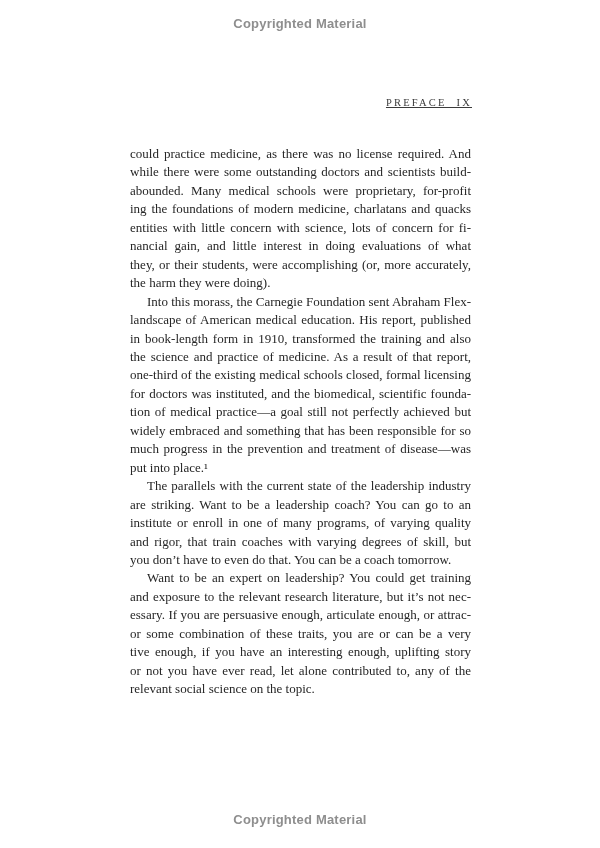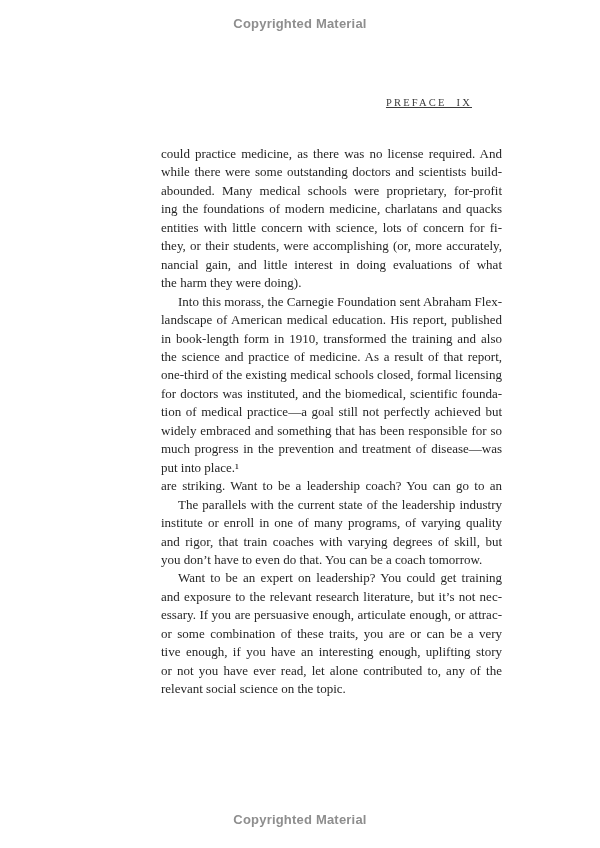--- a/index.html
+++ b/index.html
@@ -40,21 +40,20 @@
     text-decoration: underline;
   }
   .body-text {
     position: absolute;
     top: 145px;
     left: 130px;
     width: 341px;
     font-size: 13px;
     line-height: 18.45px;
     color: var(--body-color, #262626);
-    margin-left: 31px;
   }
   .paragraph { margin: 0; padding: 0; }
   .line {
     text-align: justify;
     text-align-last: justify;
     white-space: normal;
   }
   .line.indent { padding-left: 17px; }
   .line.last {
     text-align-last: left;
@@ -68,39 +67,39 @@
 
   <div class="running-header">PREFACE IX</div>
 
   <div class="body-text">
       <div class="paragraph">
         <div class="line">could practice medicine, as there was no license required. And</div>
         <div class="line">while there were some outstanding doctors and scientists build-</div>
         <div class="line">abounded. Many medical schools were proprietary, for-profit</div>
         <div class="line">ing the foundations of modern medicine, charlatans and quacks</div>
         <div class="line">entities with little concern with science, lots of concern for fi-</div>
+        <div class="line">nancial gain, and little interest in doing evaluations of what</div>
         <div class="line">they, or their students, were accomplishing (or, more accurately,</div>
-        <div class="line">nancial gain, and little interest in doing evaluations of what</div>
         <div class="line last">the harm they were doing).</div>
       </div>
       <div class="paragraph">
         <div class="line indent">Into this morass, the Carnegie Foundation sent Abraham Flex-</div>
         <div class="line">landscape of American medical education. His report, published</div>
         <div class="line">in book-length form in 1910, transformed the training and also</div>
         <div class="line">the science and practice of medicine. As a result of that report,</div>
         <div class="line">one-third of the existing medical schools closed, formal licensing</div>
         <div class="line">for doctors was instituted, and the biomedical, scientific founda-</div>
         <div class="line">tion of medical practice—a goal still not perfectly achieved but</div>
         <div class="line">widely embraced and something that has been responsible for so</div>
         <div class="line">much progress in the prevention and treatment of disease—was</div>
         <div class="line last">put into place.¹</div>
       </div>
       <div class="paragraph">
+        <div class="line indent">The parallels with the current state of the leadership industry</div>
         <div class="line">are striking. Want to be a leadership coach? You can go to an</div>
-        <div class="line indent">The parallels with the current state of the leadership industry</div>
         <div class="line">institute or enroll in one of many programs, of varying quality</div>
         <div class="line">and rigor, that train coaches with varying degrees of skill, but</div>
         <div class="line last">you don’t have to even do that. You can be a coach tomorrow.</div>
       </div>
       <div class="paragraph">
         <div class="line indent">Want to be an expert on leadership? You could get training</div>
         <div class="line">and exposure to the relevant research literature, but it’s not nec-</div>
         <div class="line">essary. If you are persuasive enough, articulate enough, or attrac-</div>
         <div class="line">or some combination of these traits, you are or can be a very</div>
         <div class="line">tive enough, if you have an interesting enough, uplifting story</div>

